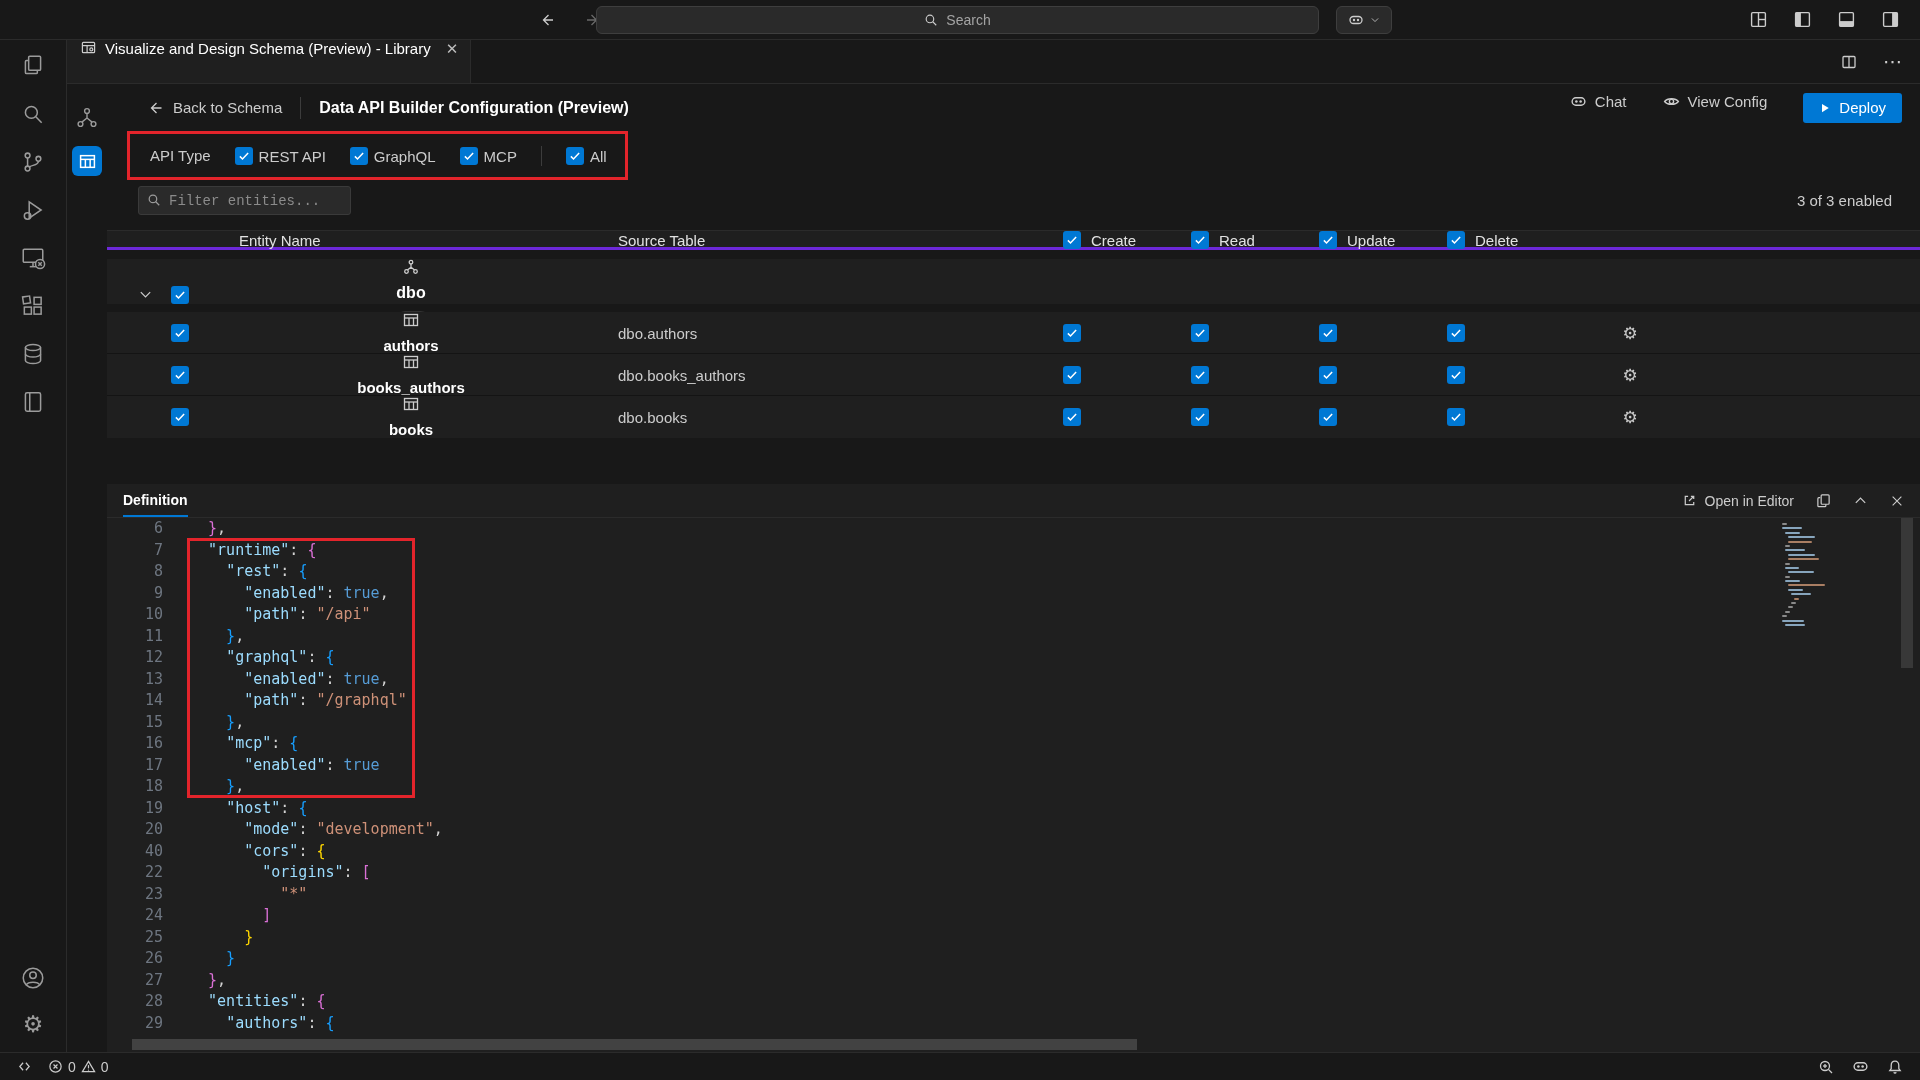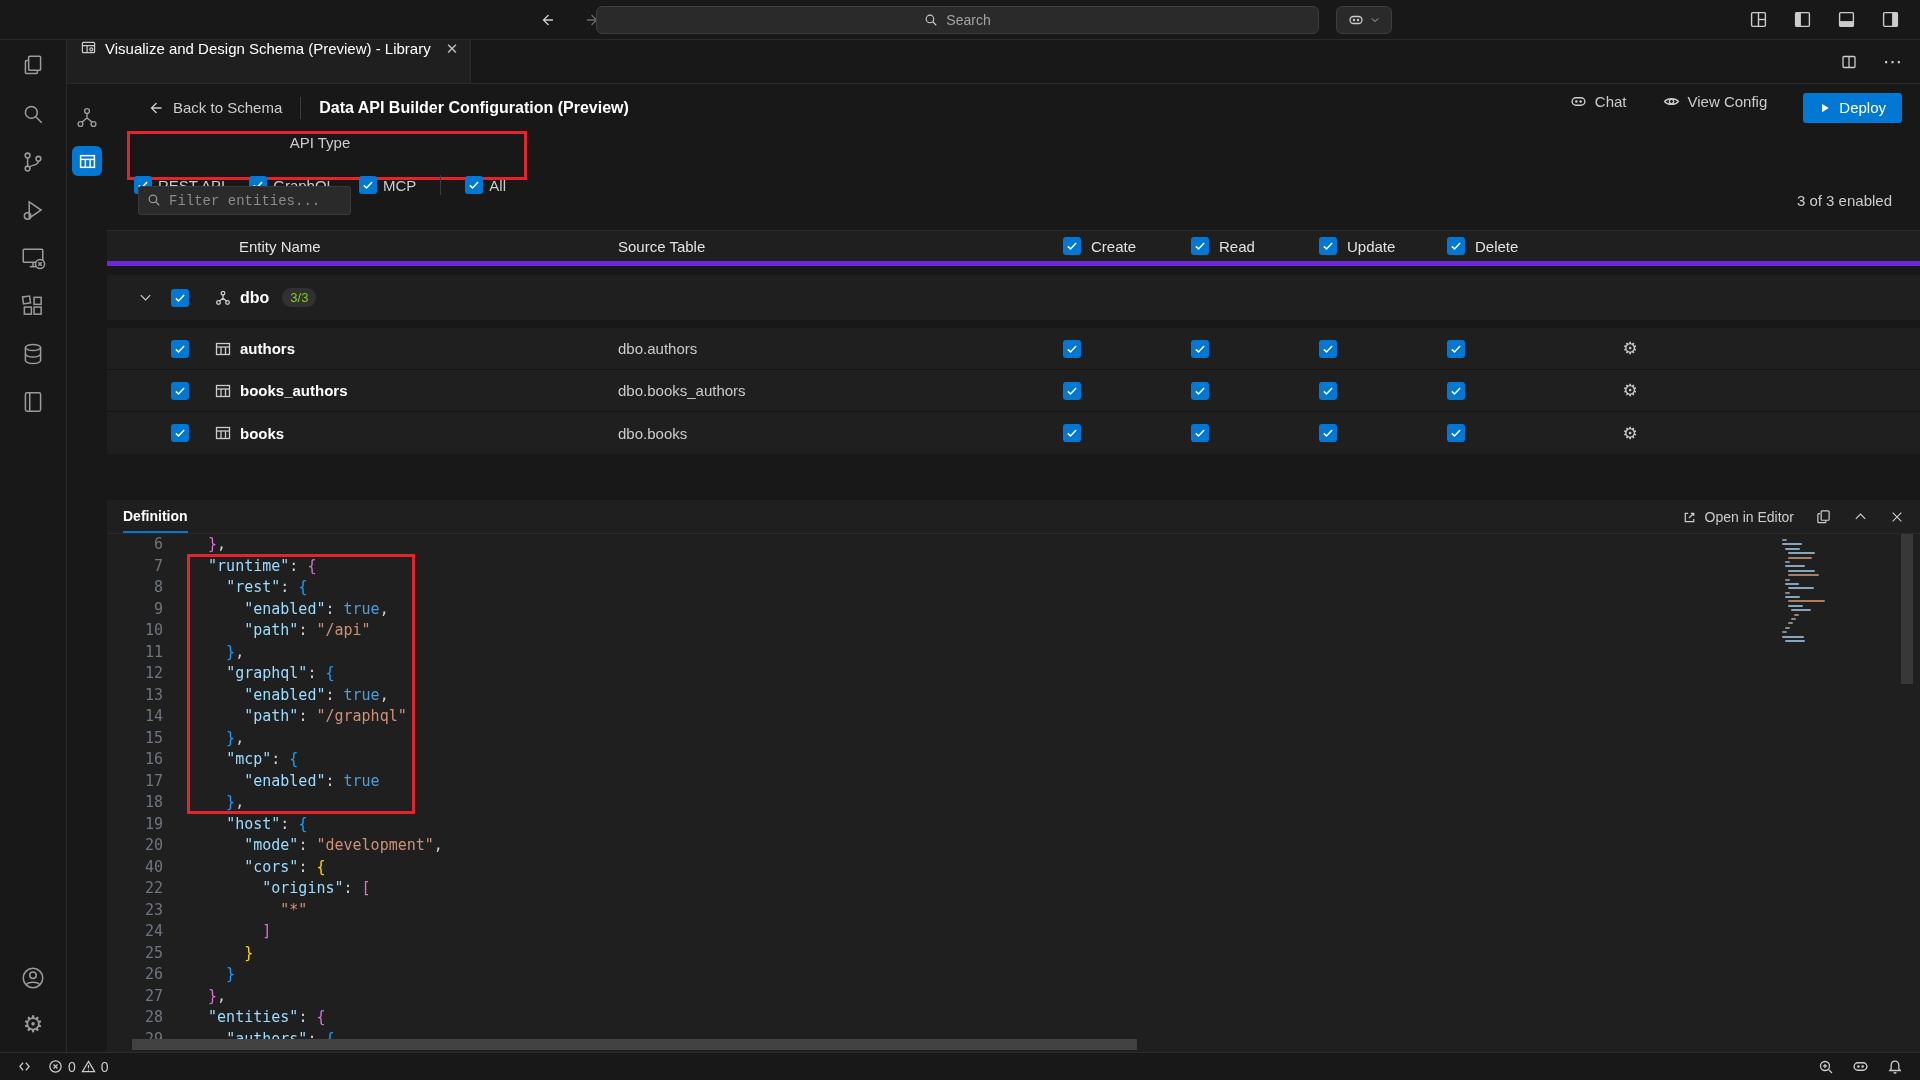--- a/index.html
+++ b/index.html
@@ -46,66 +46,66 @@
   .content-header { height:47px; flex:none; display:flex; align-items:center; padding:0 18px 0 40px; }
   .back-link { display:flex; align-items:center; gap:10px; color:#cccccc; cursor:pointer; }
   .hdr-div { width:1px; height:22px; background:#3c3c3c; margin:0 18px; }
   .page-title { color:#ffffff; font-weight:700; font-size:16px; }
   .hdr-right { margin-left:auto; display:flex; align-items:flex-start; gap:36px; }
   .hdr-action { display:flex; align-items:center; gap:8px; color:#cccccc; cursor:pointer; }
   .deploy-btn { height:30px; background:var(--accent,#0078d4); color:#fff; border:none; border-radius:3px;
                 display:flex; align-items:center; gap:8px; padding:0 16px; font-size:15px; cursor:pointer; font-family:inherit; }
 
   .api-annotation { margin-left:20px; align-self:flex-start; height:49px; border:3px solid var(--annotation,#e3242b);
-                    display:flex; align-items:center; gap:24px; padding:0 18px 0 4px;flex-direction:column; }
+                    display:flex; align-items:center; gap:24px; padding:0 18px 0 20px; }
   .api-opt { display:flex; align-items:flex-end; gap:6px; cursor:pointer; color:#cccccc; }
   .vdiv { width:1px; height:20px; background:#3c3c3c; }
 
   .cb { width:18px; height:18px; flex:none; background:var(--accent,#0078d4); border-radius:3px;
         display:inline-flex; align-items:center; justify-content:center; cursor:pointer; }
 
   .filter-row { height:29px; flex:none; margin-top:6px; display:flex; align-items:center; padding:0 28px 0 31px; }
   .filter-input { width:213px; height:29px; background:#2a2a2a; border:1px solid #3a3a3a; border-radius:3px;
                   color:#cccccc; font-size:14px; font-family:inherit; padding:0 8px 0 30px; outline:none; }
   .filter-wrap { position:relative;font-family:Liberation Mono, monospace; }
   .filter-wrap .mag { position:absolute; left:9px; top:7px; }
   .filter-input::placeholder { color:#8b8b8b; }
   .enabled-count { margin-left:auto; color:#cccccc; }
 
   .grid-row { display:grid; grid-template-columns:20px 36px 44px 400px 456px 128px 128px 128px 128px 110px 1fr;
               align-items:center; }
-  .table-header { height:36px; flex:none; margin-top:15px; background:#1f1f1f;
-                  border-top:1px solid #2b2b2b; border-bottom:5px solid #6d28d9; color:#e2e2e2; }
+  .table-header { height:20px; flex:none; margin-top:15px; background:#1f1f1f;
+                  border-top:1px solid #2b2b2b; border-bottom:3px solid #6d28d9; color:#e2e2e2; }
   .th-name { padding-left:32px; }
   .th-source { padding-left:11px; }
   .op-head { display:flex; align-items:center; gap:10px; }
 
   .group-row { height:45px; flex:none; margin-top:9px; background:#1f1f1f; cursor:pointer; }
   .cell-chevron { display:flex; justify-content:center; }
   .cell-check { display:flex; padding-left:8px; }
-  .cell-name { display:flex; align-items:center; gap:9px; padding-left:8px; min-width:0; }
+  .cell-name { display:flex; align-items:center; gap:9px; padding-left:8px; min-width:0;flex-direction:column; }
   .gname { color:#ffffff; font-weight:700; font-size:16px; }
   .badge { background:#313131; color:#84cc16; border-radius:9px; padding:2px 8px; font-size:13px; margin-left:4px; }
 
   .rows { margin-top:8px; flex:none; }
   .entity-row { height:42px; background:#1f1f1f; border-bottom:1px solid #141414; cursor:pointer; }
   .entity-row:last-child { border-bottom:none; }
   .ename { color:#ffffff; font-weight:700; font-size:15px; white-space:nowrap; }
   .esource { color:#cccccc; padding-left:11px; }
   .cell-op { display:flex; }
   .cell-gear { display:flex; justify-content:center; }
   .gear { color:#c8c8c8; font-size:17px; cursor:pointer; line-height:1; }
 
   
   .definition { margin-top:46px; flex:1; min-height:0; background:#1f1f1f; display:flex; flex-direction:column; }
   .def-header { height:34px; flex:none; border-bottom:1px solid #2b2b2b; display:flex; align-items:center; padding:0 16px; }
   .def-title { height:100%; display:flex; align-items:center; color:#ffffff; font-weight:700; font-size:14px;
                border-bottom:2px solid var(--accent,#0078d4); cursor:pointer; }
   .def-actions { margin-left:auto; display:flex; align-items:center; gap:22px; color:#cccccc; }
-  .def-open { display:flex; align-items:flex-end; gap:8px; cursor:pointer; font-size:14px; }
+  .def-open { display:flex; align-items:flex-start; gap:8px; cursor:pointer; font-size:14px; }
 
   .code-wrap { flex:1; min-height:0; position:relative; overflow:hidden;
                font-family:"DejaVu Sans Mono", monospace; font-size:15px; line-height:21.5px; }
   .code-line { display:flex; height:21.5px; white-space:pre; }
   .code-line .num { width:56px; flex:none; text-align:right; color:#6e7681; }
   .code-line .txt { padding-left:27px; color:#d4d4d4; }
   .t-d { color:#d4d4d4; } .t-k { color:#9cdcfe; } .t-s { color:#ce9178; } .t-b { color:#569cd6;text-align:right; }
   .t-g { color:#ffd700; } .t-pk { color:#da70d6; } .t-bl { color:#179fff; }
 
   .code-annotation { position:absolute; left:80px; top:20px; width:228px; height:260px;

